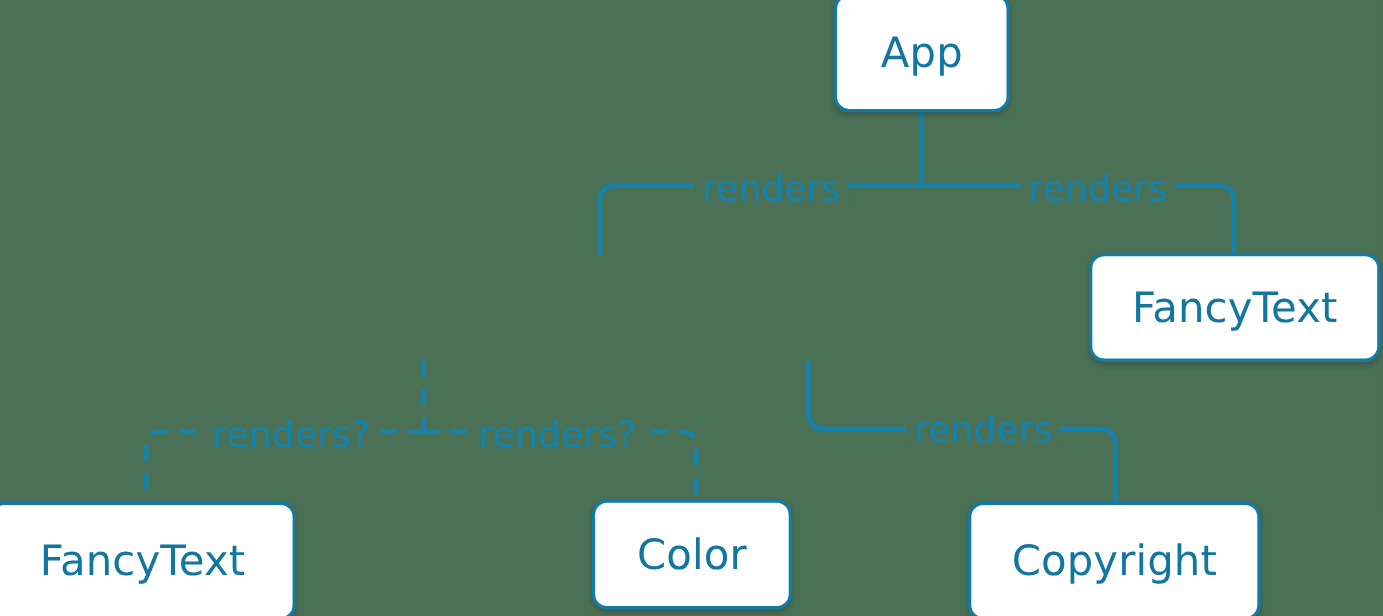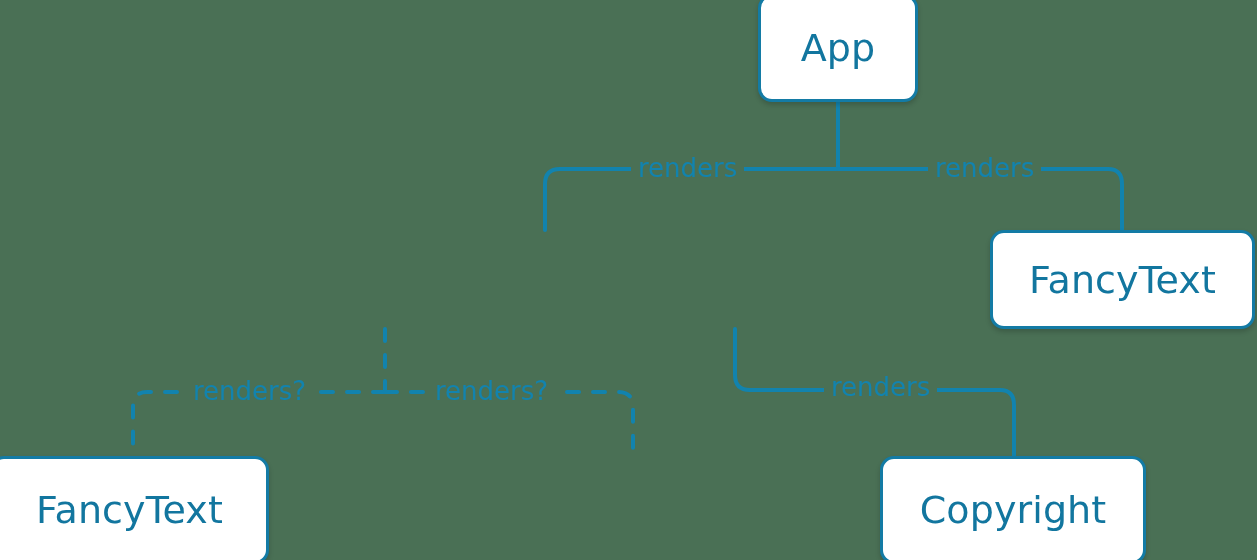--- a/index.html
+++ b/index.html
@@ -44,21 +44,21 @@
   .node-app      { left: 758px;  top: -6px;  width: 160px; height: 108px; }
   .node-inspgen  { left: 334px;  top: 230px; width: 461px; height: 99px;  }
   .node-fancy-r  { left: 990px;  top: 230px; width: 265px; height: 99px;  }
   .node-fancy-bl { left: -10px;  top: 456px; width: 279px; height: 108px; }
   .node-color    { left: 538px;  top: 454px; width: 182px; height: 100px; }
   .node-copy     { left: 880px;  top: 456px; width: 266px; height: 108px; }
 
   .edge-label {
     position: absolute;
     color: #1283ae;
-    font-size: 26px;
+    font-size: 33px;
     line-height: 1;
     white-space: nowrap;
     z-index: 4;
     background: #4a7055;
     padding: 0 7px;
   }
   .lbl-renders-left   { left: 631px; top: 155px; }
   .lbl-renders-right  { left: 928px; top: 155px; }
   .lbl-renders-q1     { left: 186px; top: 378px; }
   .lbl-renders-q2     { left: 428px; top: 378px; }
@@ -91,20 +91,23 @@
 
 
   <div class="node node-fancy-r">
     <span class="node-label">FancyText</span>
   </div>
 
   <div class="node node-fancy-bl">
     <span class="node-label">FancyText</span>
   </div>
 
+  <div class="node node-color">
+    <span class="node-label">Color</span>
+  </div>
 
   <div class="node node-copy">
     <span class="node-label">Copyright</span>
   </div>
 
   <span class="edge-label lbl-renders-left">renders</span>
   <span class="edge-label lbl-renders-right">renders</span>
   <span class="edge-label lbl-renders-q1">renders?</span>
   <span class="edge-label lbl-renders-q2">renders?</span>
   <span class="edge-label lbl-renders-copy">renders</span>

